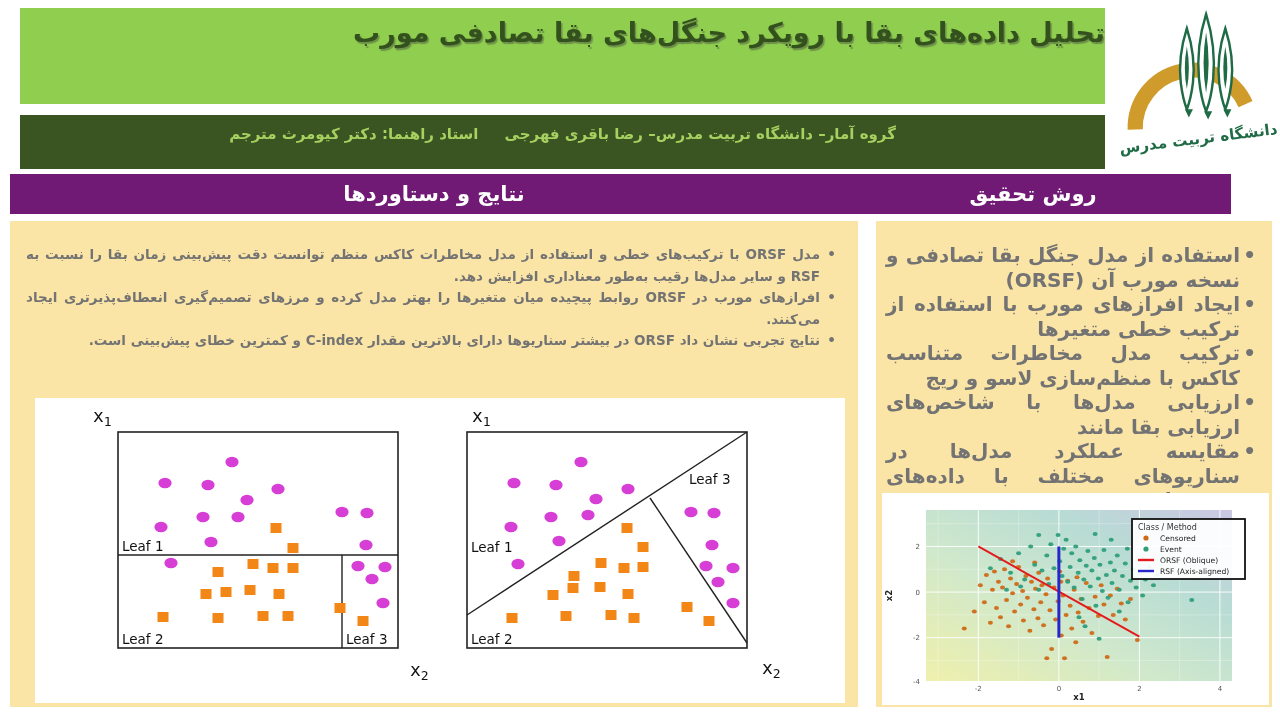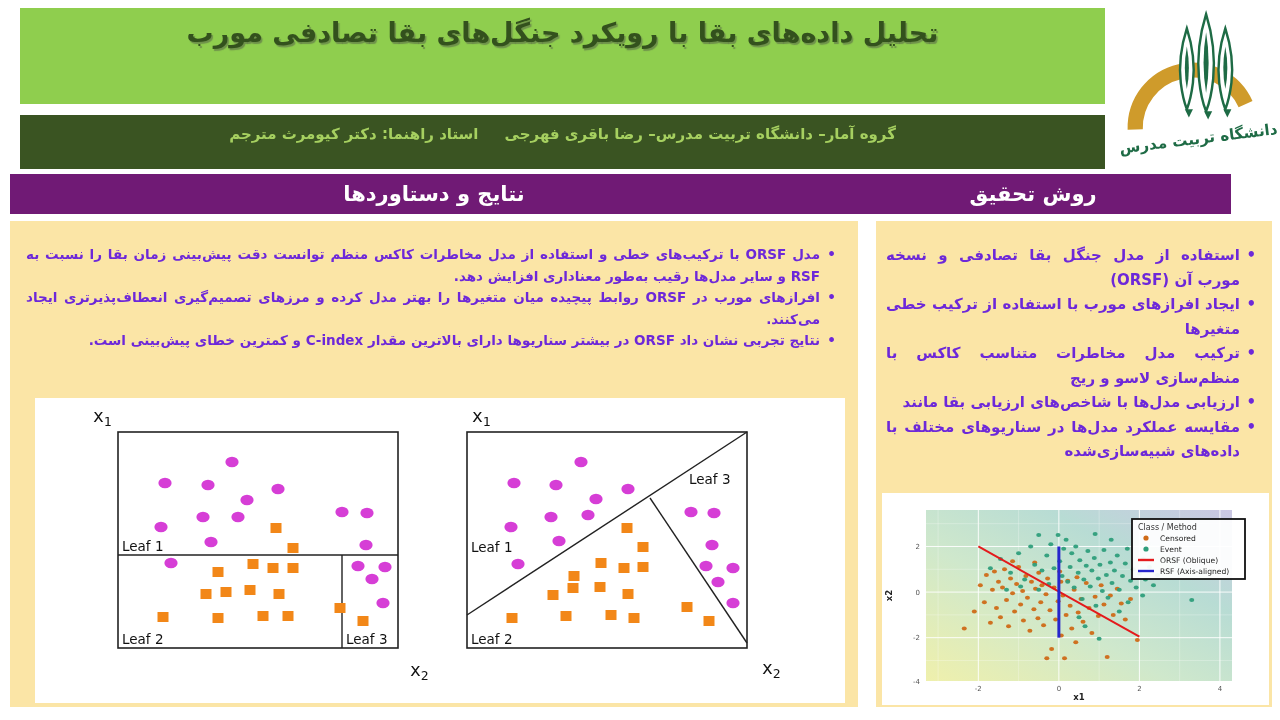--- a/index.html
+++ b/index.html
@@ -1,40 +1,40 @@
 <!DOCTYPE html>
 <html lang="fa"><head>
 <meta charset="utf-8">
 <style>
   html,body{margin:0;padding:0;background:#ffffff;font-family:"DejaVu Sans",sans-serif;}
   .stage{position:relative;width:1280px;height:720px;background:#ffffff;overflow:hidden;}
 
   
   .title-bar{position:absolute;left:20px;top:8px;width:1085px;height:96px;background:#8fce4e;}
-  .title-text{direction:rtl;text-align:center;padding-top:9px;font-size:27px;font-weight:bold;
+  .title-text{direction:rtl;padding-top:9px;font-size:27px;font-weight:bold;
               color:#33511d;text-shadow:1.5px 1.5px 1px rgba(70,70,70,.45);}
   .subtitle-bar{position:absolute;left:20px;top:107px;width:1085px;height:54px;background:#3a5422;margin-top:8px;}
   .subtitle-text{direction:rtl;text-align:center;padding-top:10px;font-size:15px;font-weight:bold;
                  color:#a6d060;white-space:pre-wrap;}
   .logo-box{position:absolute;left:1118px;top:6px;width:162px;height:162px;}
 
   
   .panel-header{position:absolute;top:174px;height:40px;background:#701a75;color:#ffffff;
                 text-align:center;font-weight:bold;font-size:21px;direction:rtl;line-height:40px;}
   .panel-header.left{left:10px;width:848px;}
   .panel-header.right{left:835px;width:396px;}
   .panel-body{position:absolute;top:221px;height:486px;background:#fbe5a6;}
   .panel-body.left{left:10px;width:848px;}
   .panel-body.right{left:876px;width:396px;}
 
-  .bullets{direction:rtl;list-style:none;margin:0;padding:0;color:#6d28d9;font-weight:600;}
+  .bullets{direction:rtl;list-style:none;margin:0;padding:0;color:#737373;font-weight:600;}
   .bullets li{position:relative;padding-right:20px;text-align:justify;}
   .bullets li::before{content:"\2022";position:absolute;right:4px;top:0;}
   .bullets.results{margin:23px 18px 0 16px;font-size:13.5px;line-height:21.5px;}
-  .bullets.method{margin:22px 12px 0 10px;font-size:15px;line-height:24.5px;}
+  .bullets.method{margin:22px 12px 0 10px;font-size:20px;line-height:24.5px;}
 
   .figure{position:absolute;background:#ffffff;}
   .figure.trees{left:35px;top:398px;width:810px;height:305px;}
   .figure.scatter{left:882px;top:493px;width:387px;height:212px;}
   svg{display:block;}
 </style>
 </head>
 <body>
 
 <div class="stage">

